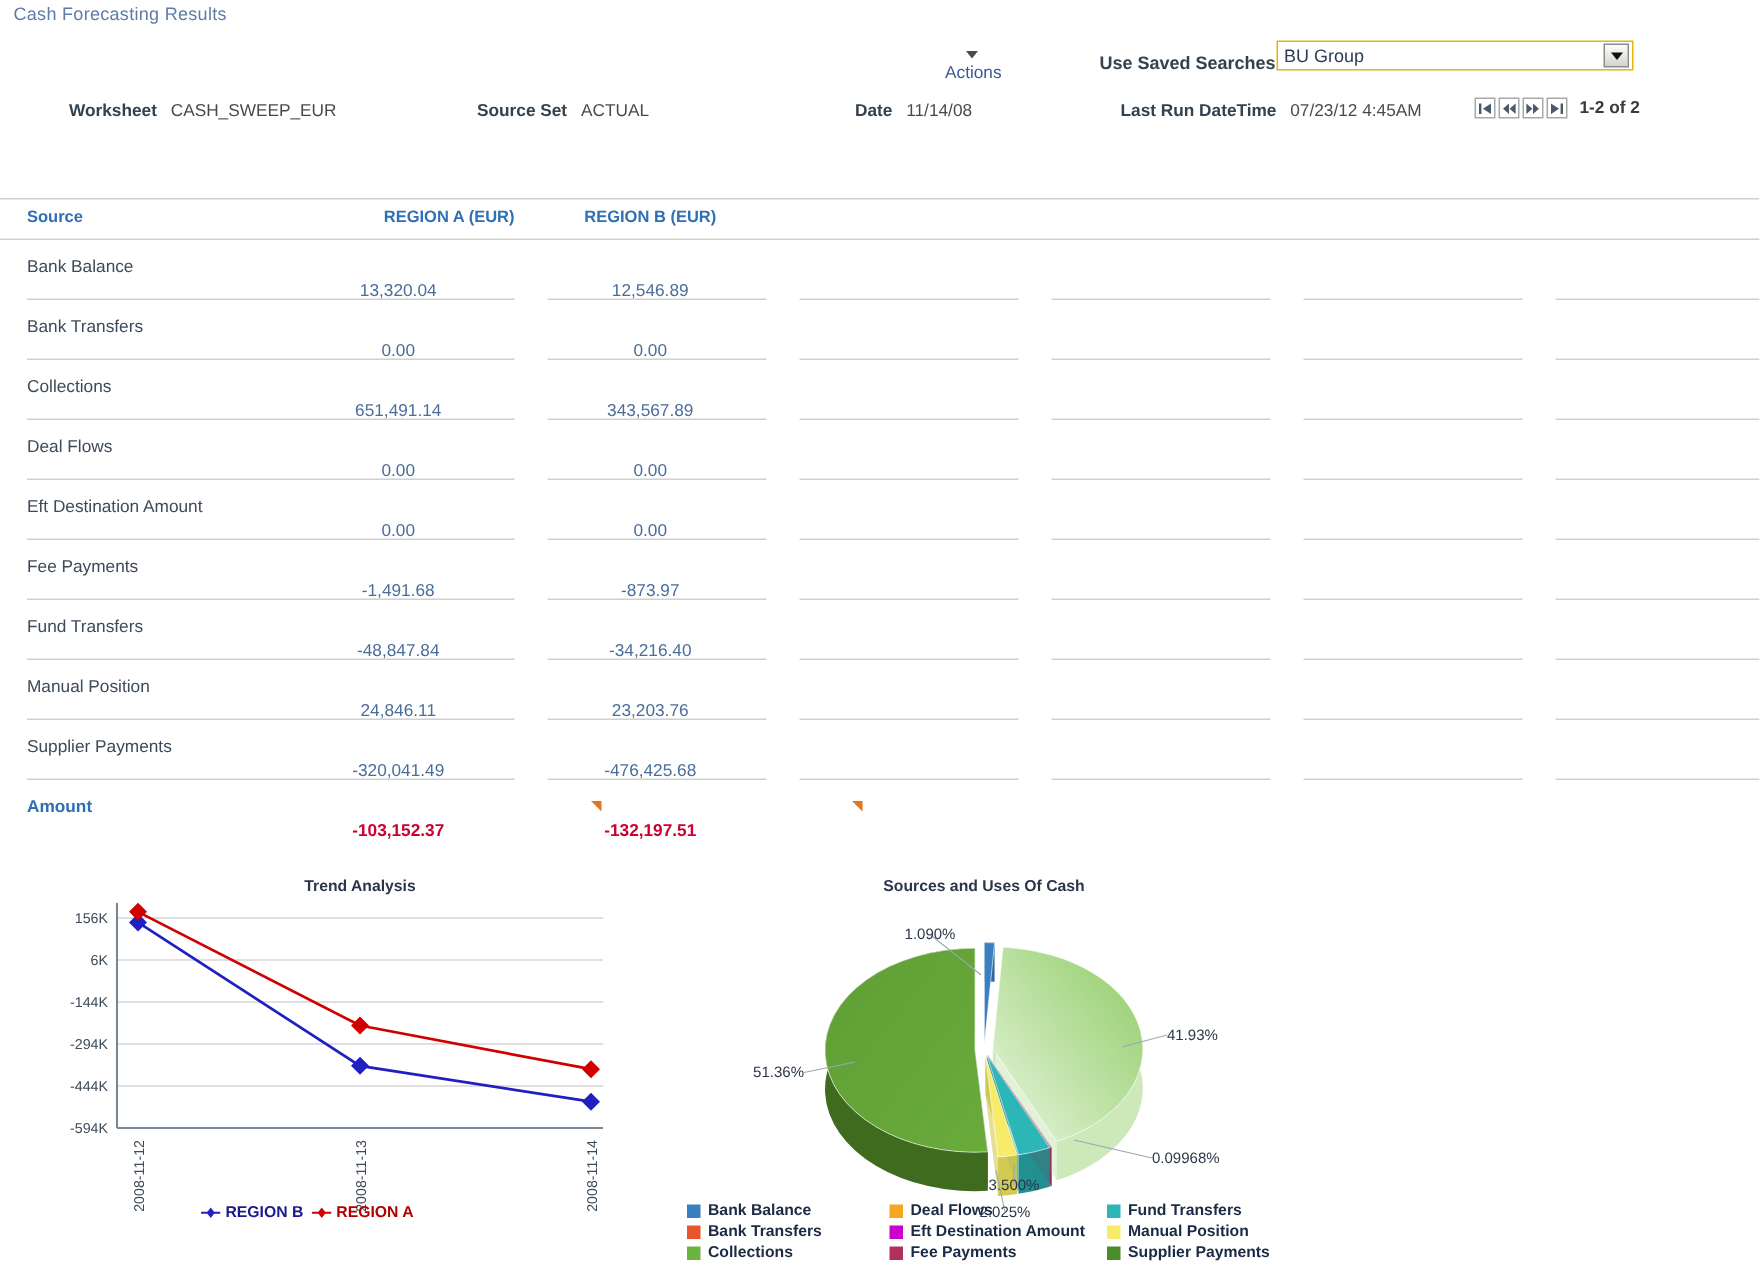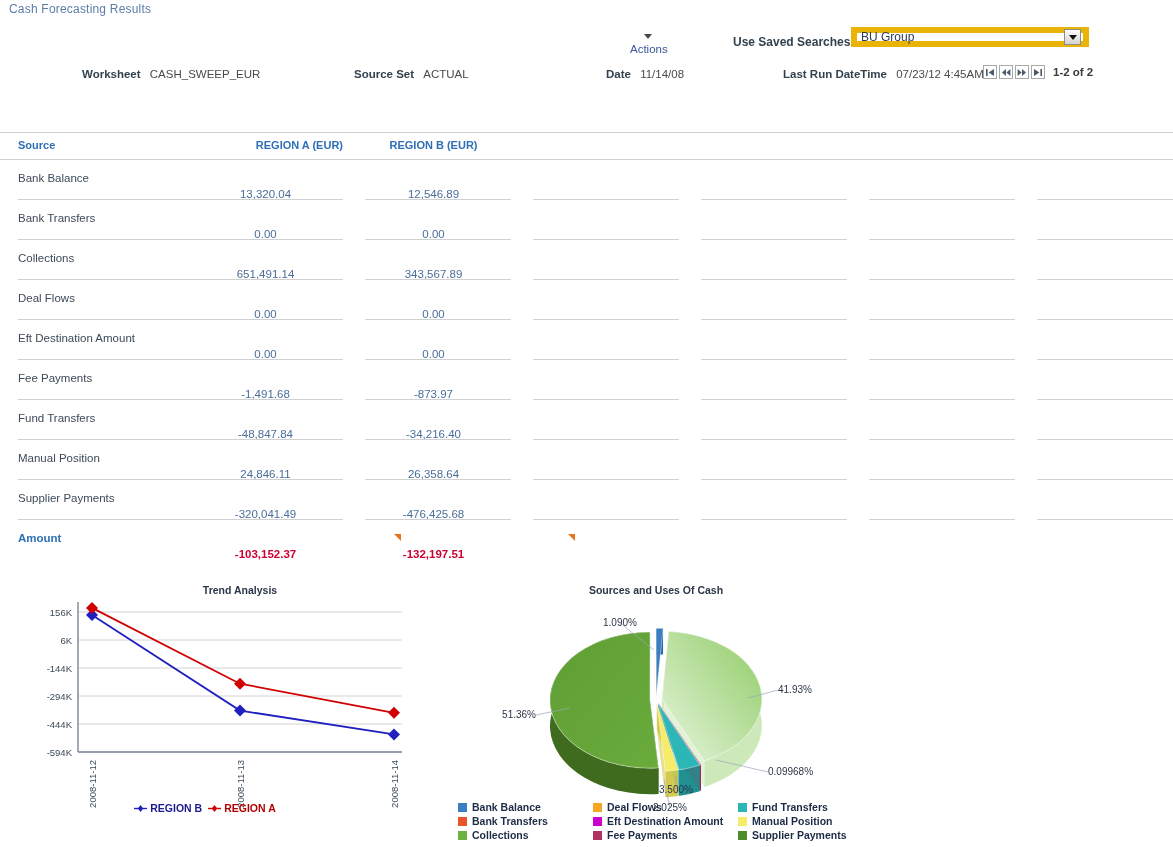--- a/index.html
+++ b/index.html
@@ -33,21 +33,21 @@
     display:inline-block;margin-right:2px;
   }
   .actions-link{color:#3b5998;cursor:pointer;}
   .saved-label{
     position:absolute;left:733px;top:35px;
     font-size:12px;font-weight:bold;color:#33424f;
   }
   .saved-select{
     position:absolute;left:851px;top:27px;
     width:238px;height:20px;
-    border:6px solid #eab308;
+    border:1px solid #eab308;
     background:#ffffff;
     box-sizing:border-box;
     display:flex;align-items:center;
   }
   .saved-select .sel-text{
     flex:1;padding-left:4px;font-size:12px;color:#2b3d56;
   }
   .sel-arrow-box{
     width:17px;height:16px;margin-right:2px;
     background:linear-gradient(#fdfdfd,#d6d3ce);
@@ -59,21 +59,21 @@
     width:0;height:0;
     border-left:4px solid transparent;
     border-right:4px solid transparent;
     border-top:5px solid #101010;
   }
 
   
   .meta{
     position:absolute;top:68px;font-size:11.5px;white-space:nowrap;
   }
-  .meta .lbl{font-weight:bold;color:#33424f;margin-left:36px;}
+  .meta .lbl{font-weight:bold;color:#33424f;}
   .meta .val{color:#4a4a4a;margin-left:6px;}
   #meta-worksheet{left:46px;}
   #meta-sourceset{left:318px;}
   #meta-date{left:570px;}
   #meta-lastrun{left:747px;}
 
   .pager{
     position:absolute;left:983px;top:65px;
     display:flex;align-items:center;gap:2px;
   }
@@ -314,21 +314,21 @@
           <i class="s2"></i>
           <i class="s3"></i>
           <i class="s4"></i>
           <i class="s5"></i>
           <i class="s6"></i>
         </span>
       </div>
       <div class="row">
         <span class="cell-label">Manual Position</span>
         <span class="cell-num cn-a">24,846.11</span>
-        <span class="cell-num cn-b">26,358.64</span>
+        <span class="cell-num cn-b">23,203.76</span>
         <span class="seps">
           <i class="s1"></i>
           <i class="s2"></i>
           <i class="s3"></i>
           <i class="s4"></i>
           <i class="s5"></i>
           <i class="s6"></i>
         </span>
       </div>
       <div class="row">

